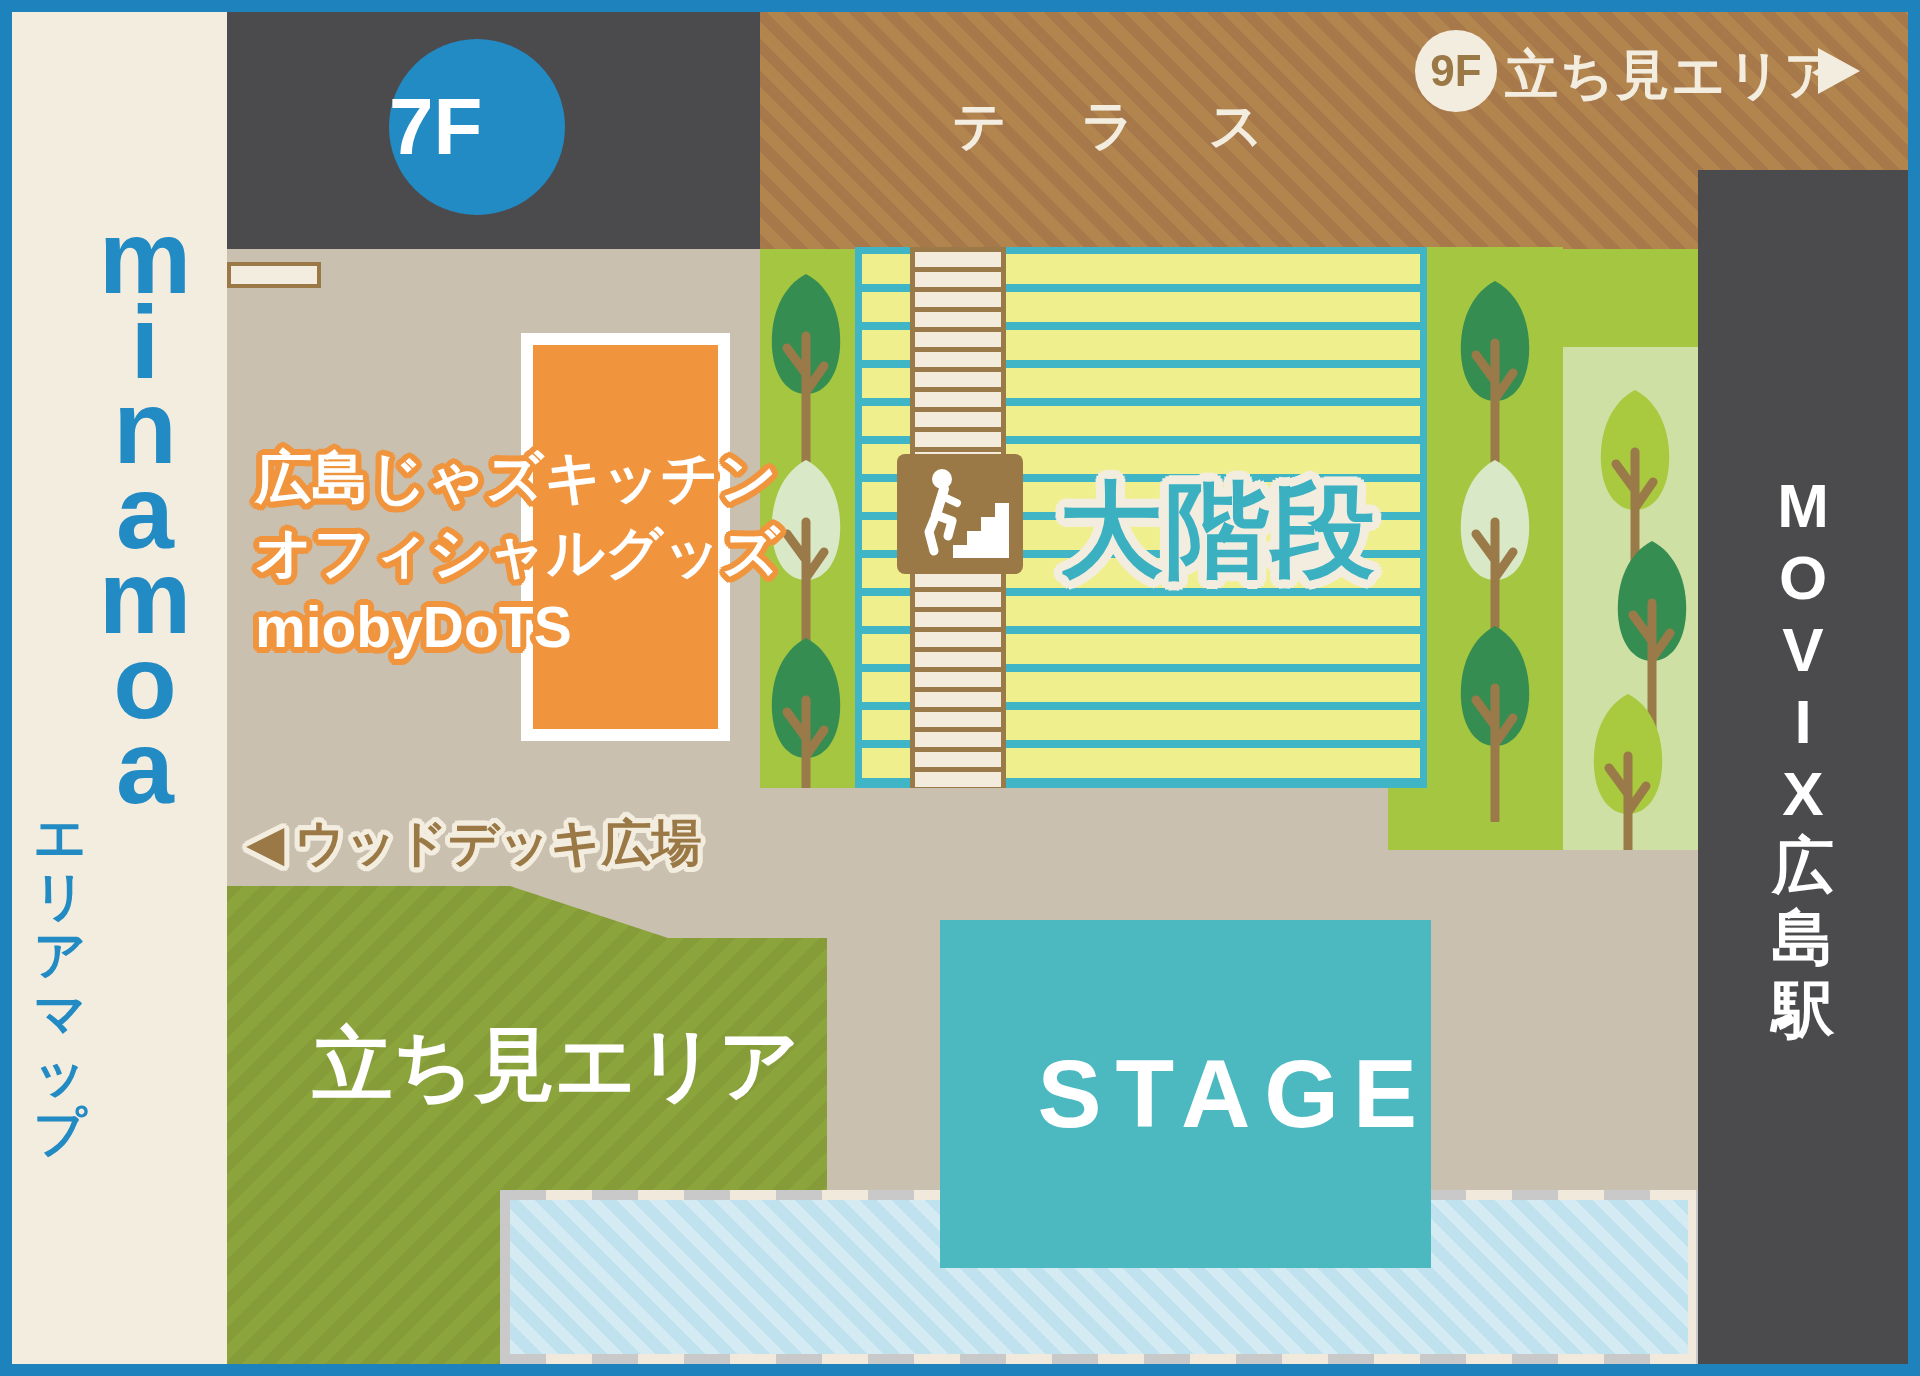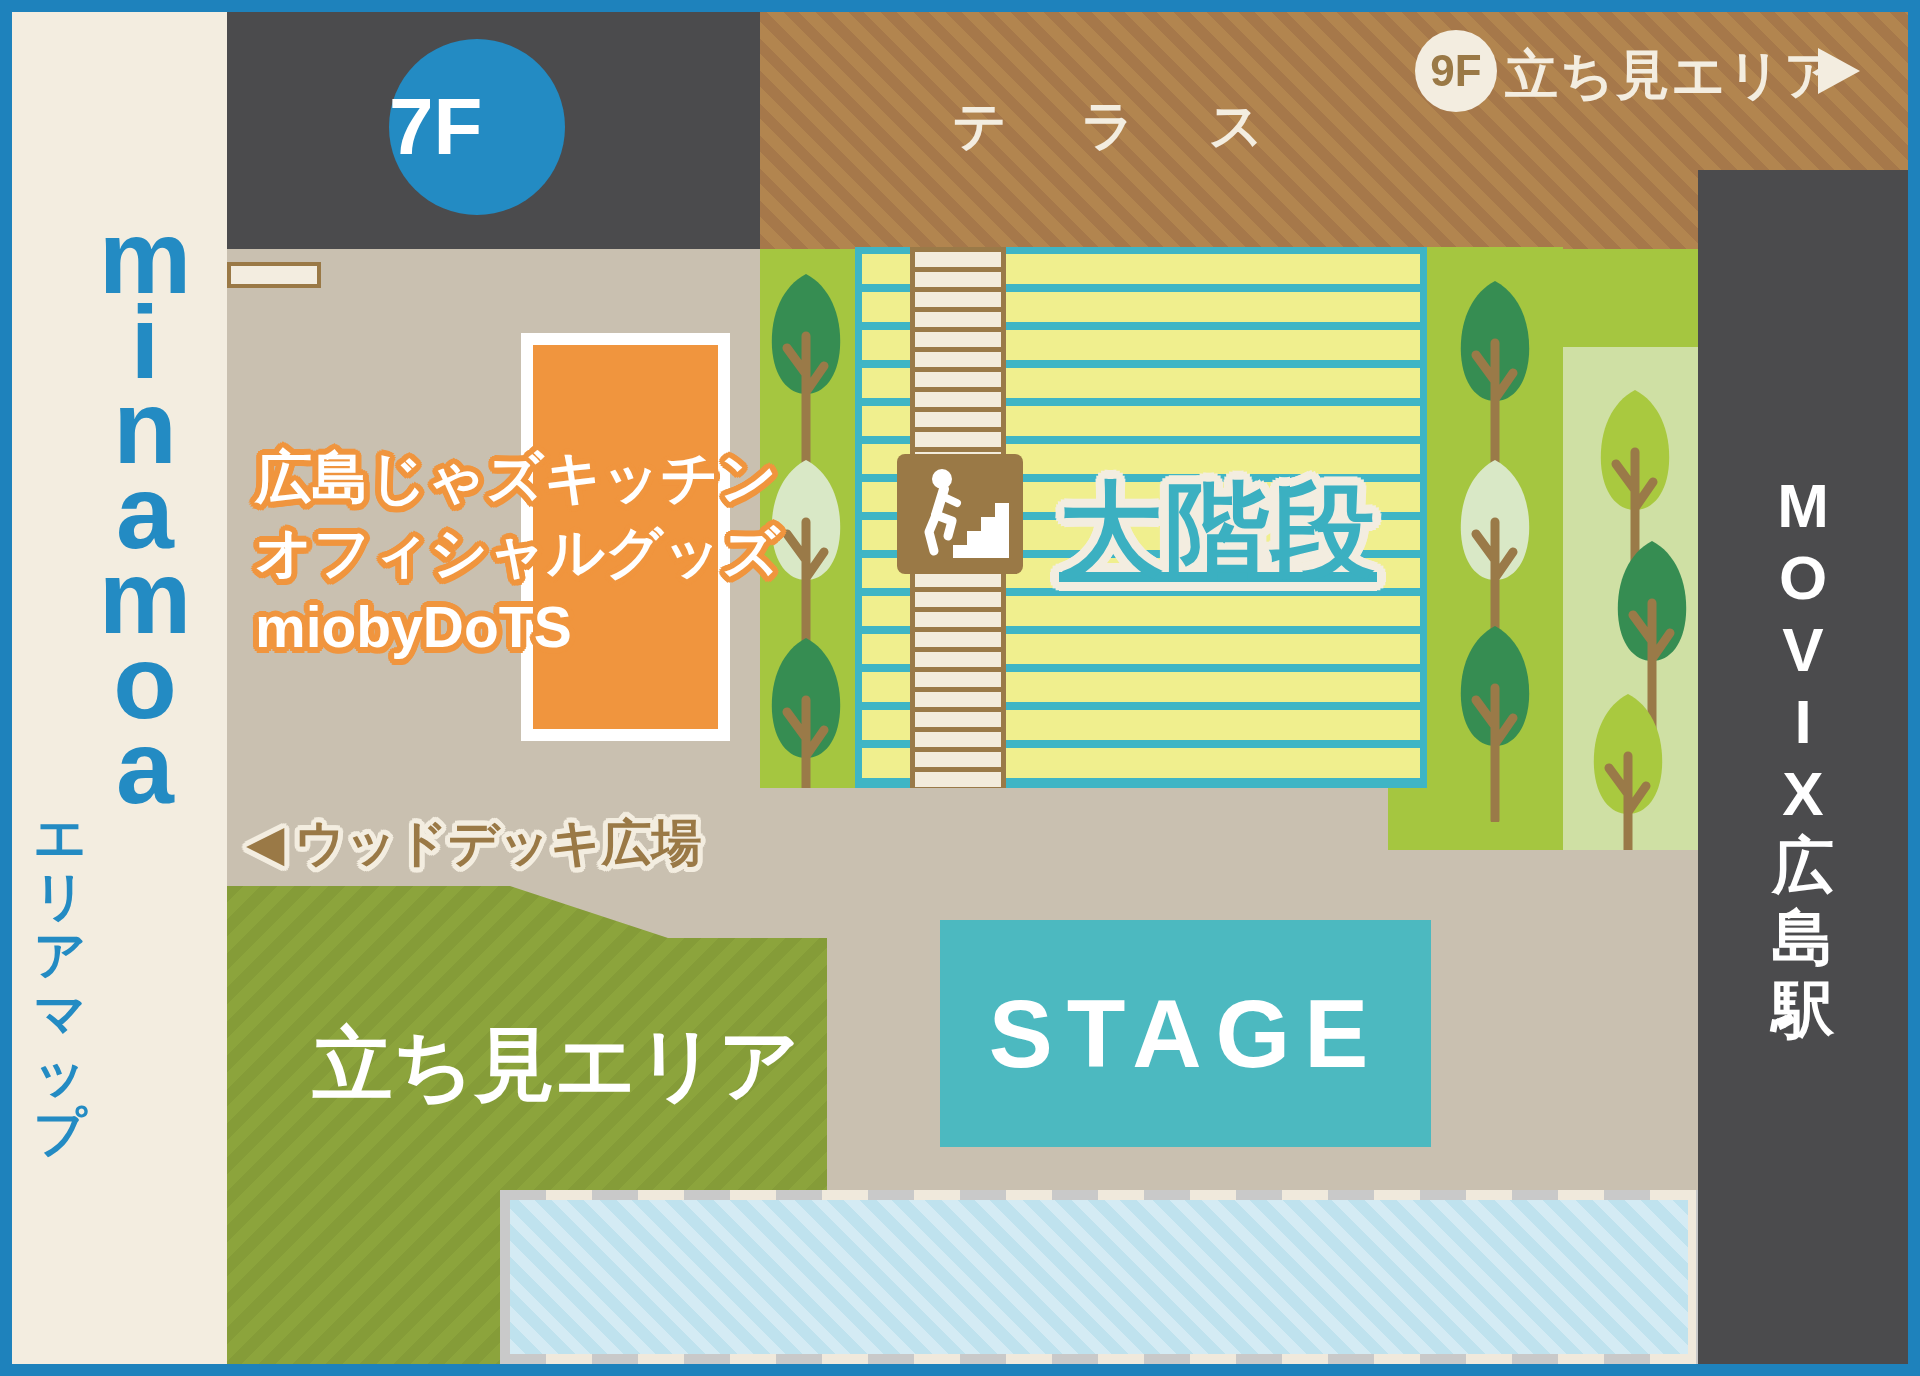--- a/index.html
+++ b/index.html
@@ -48,21 +48,21 @@
   .door{left:227px;top:262px;width:94px;height:26px;background:var(--cream);
     border:4px solid var(--wood_brown);box-sizing:border-box;}
   .entrance{left:238px;top:298px;font-size:44px;color:var(--wood_brown);}
   .halo-cream-sm{text-shadow:5px 0 var(--cream),-5px 0 var(--cream),0 5px var(--cream),0 -5px var(--cream),
     3.5px 3.5px var(--cream),3.5px -3.5px var(--cream),-3.5px 3.5px var(--cream),-3.5px -3.5px var(--cream),
     4.6px 1.9px var(--cream),4.6px -1.9px var(--cream),-4.6px 1.9px var(--cream),-4.6px -1.9px var(--cream),
     1.9px 4.6px var(--cream),1.9px -4.6px var(--cream),-1.9px 4.6px var(--cream),-1.9px -4.6px var(--cream);}
   .halo-cream-lg{text-shadow:9px 0 var(--cream),-9px 0 var(--cream),0 9px var(--cream),0 -9px var(--cream),
     6.4px 6.4px var(--cream),6.4px -6.4px var(--cream),-6.4px 6.4px var(--cream),-6.4px -6.4px var(--cream),
     8.3px 3.4px var(--cream),8.3px -3.4px var(--cream),-8.3px 3.4px var(--cream),-8.3px -3.4px var(--cream),
-    3.4px 8.3px var(--cream),3.4px -8.3px var(--cream),-3.4px 8.3px var(--cream),-3.4px -8.3px var(--cream);text-decoration:underline;}
+    3.4px 8.3px var(--cream),3.4px -8.3px var(--cream),-3.4px 8.3px var(--cream),-3.4px -8.3px var(--cream);}
   .halo-orange{text-shadow:6px 0 var(--orange),-6px 0 var(--orange),0 6px var(--orange),0 -6px var(--orange),
     4.2px 4.2px var(--orange),4.2px -4.2px var(--orange),-4.2px 4.2px var(--orange),-4.2px -4.2px var(--orange),
     5.5px 2.3px var(--orange),5.5px -2.3px var(--orange),-5.5px 2.3px var(--orange),-5.5px -2.3px var(--orange),
     2.3px 5.5px var(--orange),2.3px -5.5px var(--orange),-2.3px 5.5px var(--orange),-2.3px -5.5px var(--orange);}
   .orange-box{left:521px;top:333px;width:209px;height:408px;background:var(--orange);
     border:12px solid #fff;box-sizing:border-box;}
   .goods{left:255px;top:440px;font-size:57px;line-height:75px;color:#fff;white-space:nowrap;}
   .wooddeck{left:246px;top:810px;font-size:50px;color:var(--wood_brown);white-space:nowrap;}
   .wooddeck .arr{margin-right:10px;}
   
@@ -80,22 +80,22 @@
   .strip-right{left:1427px;top:247px;width:136px;height:603px;background:var(--green_bright);}
   .green-ext{left:1563px;top:249px;width:135px;height:98px;background:var(--green_bright);}
   .green-step{left:1388px;top:788px;width:39px;height:62px;background:var(--green_bright);}
   .strip-pale{left:1563px;top:347px;width:135px;height:503px;background:var(--green_pale);}
   .tree{position:absolute;width:90px;height:200px;}
   
   .standing{left:227px;top:886px;width:600px;height:478px;
     clip-path:polygon(0 0,283px 0,441px 52px,600px 52px,600px 478px,0 478px);
     background:repeating-linear-gradient(135deg,var(--standing_stripe) 0 12px,var(--standing_green) 12px 24px);}
   .standing-label{left:240px;top:1012px;width:560px;text-align:right;font-size:80px;color:#fff;}
-  .stage{left:940px;top:920px;width:491px;height:227px;background:var(--stage_teal);
-    display:flex;align-items:center;justify-content:center;}
+  .stage{left:940px;top:920px;width:491px;height:348px;background:var(--stage_teal);
+    display:flex;align-items:center;justify-content:flex-end;}
   .stage span{color:#fff;font-size:96px;letter-spacing:14px;}
   .pit{left:500px;top:1190px;width:1198px;height:174px;box-sizing:border-box;padding:10px;
     background:repeating-linear-gradient(90deg,var(--dash_gray) 0 46px,var(--dash_cream) 46px 92px);}
   .pit-inner{width:100%;height:100%;
     background:repeating-linear-gradient(45deg,var(--lightblue_stripe) 0 11px,var(--lightblue) 11px 23px);}
   .nowrap{white-space:nowrap;}
 </style>
 </head>
 <body>
 

